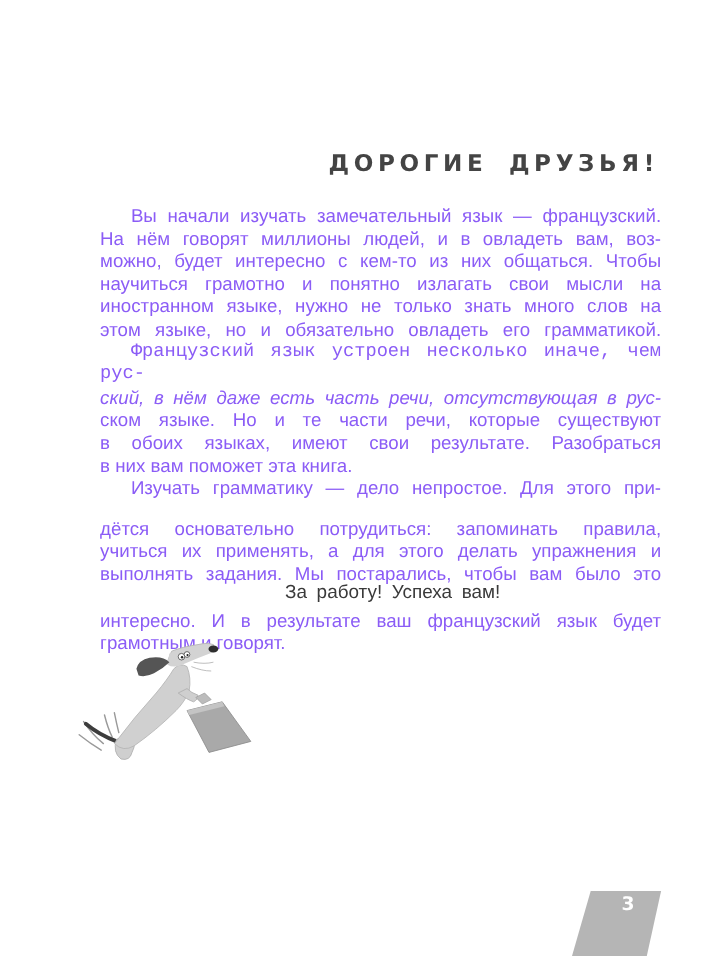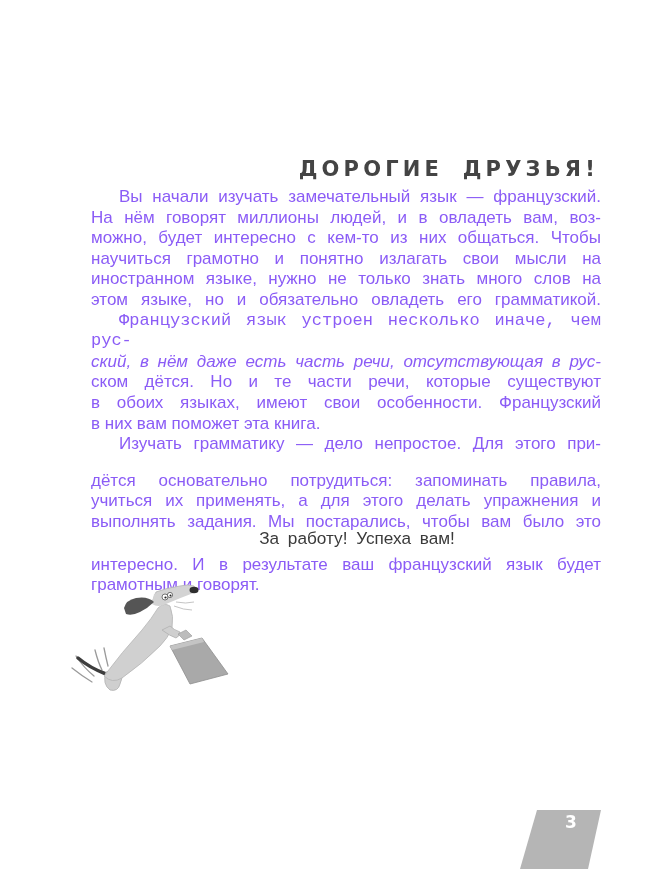--- a/index.html
+++ b/index.html
@@ -7,21 +7,21 @@
     width: 650px; height: 869px;
     background: #ffffff;
     position: relative;
     overflow: hidden;
     font-family: "Liberation Sans", sans-serif;
     color: #3a3a3a;
   }
   .page { position: absolute; left: 0; top: 0; width: 650px; height: 869px; }
   .title {
     position: absolute;
-    right: 51px; top: 157px;
+    right: 51px; top: 136px;
     font-family: "DejaVu Sans", sans-serif;
     font-weight: bold;
     font-size: 21px;
     letter-spacing: 4.2px;
     color: #444444;
     white-space: nowrap;
     word-spacing: 8px;
   }
   .body-text {
     position: absolute;
@@ -88,22 +88,22 @@
       <span class="line indent" style="white-space: normal;">Вы начали изучать замечательный язык — французский.</span>
       <span class="line" style="white-space: normal;">На нём говорят миллионы людей, и в овладеть вам, воз-</span>
       <span class="line" style="white-space: normal;">можно, будет интересно с кем-то из них общаться. Чтобы</span>
       <span class="line" style="white-space: normal;">научиться грамотно и понятно излагать свои мысли на</span>
       <span class="line" style="white-space: normal;">иностранном языке, нужно не только знать много слов на</span>
       <span class="line" style="white-space: normal;">этом языке, но и обязательно овладеть его грамматикой.</span>
     </div>
     <div class="para">
       <span class="line indent" style="white-space: normal; font-family: Liberation Mono, monospace;">Французский язык устроен несколько иначе, чем рус-</span>
       <span class="line" style="white-space: normal; font-style: italic;">ский, в нём даже есть часть речи, отсутствующая в рус-</span>
-      <span class="line" style="white-space: normal;">ском дётся. Но и те части речи, которые существуют</span>
-      <span class="line" style="white-space: normal;">в обоих языках, имеют свои особенности. Французский</span>
+      <span class="line" style="white-space: normal;">ском языке. Но и те части речи, которые существуют</span>
+      <span class="line" style="white-space: normal;">в обоих языках, имеют свои результате. Разобраться</span>
       <span class="line last" style="white-space: normal;">в них вам поможет эта книга.</span>
     </div>
     <div class="para">
       <span class="line indent" style="white-space: normal;">Изучать грамматику — дело непростое. Для этого при-</span>
       <span class="line" style="white-space: normal; margin-top: 16px;">дётся основательно потрудиться: запоминать правила,</span>
       <span class="line" style="white-space: normal;">учиться их применять, а для этого делать упражнения и</span>
       <span class="line" style="white-space: normal;">выполнять задания. Мы постарались, чтобы вам было это</span>
       <span class="line" style="white-space: normal; margin-top: 22px;">интересно. И в результате ваш французский язык будет</span>
       <span class="line last" style="white-space: normal;">грамотным и говорят.</span>
     </div>

